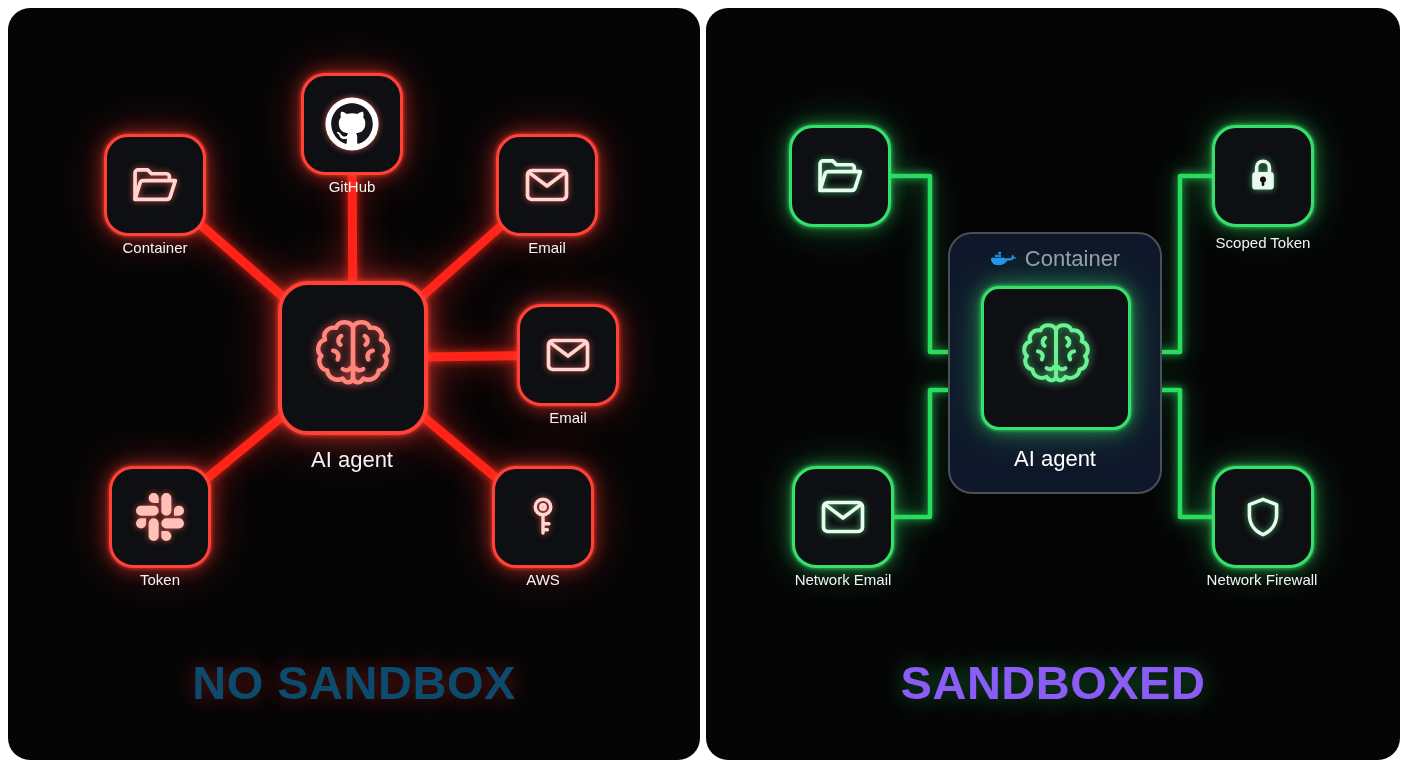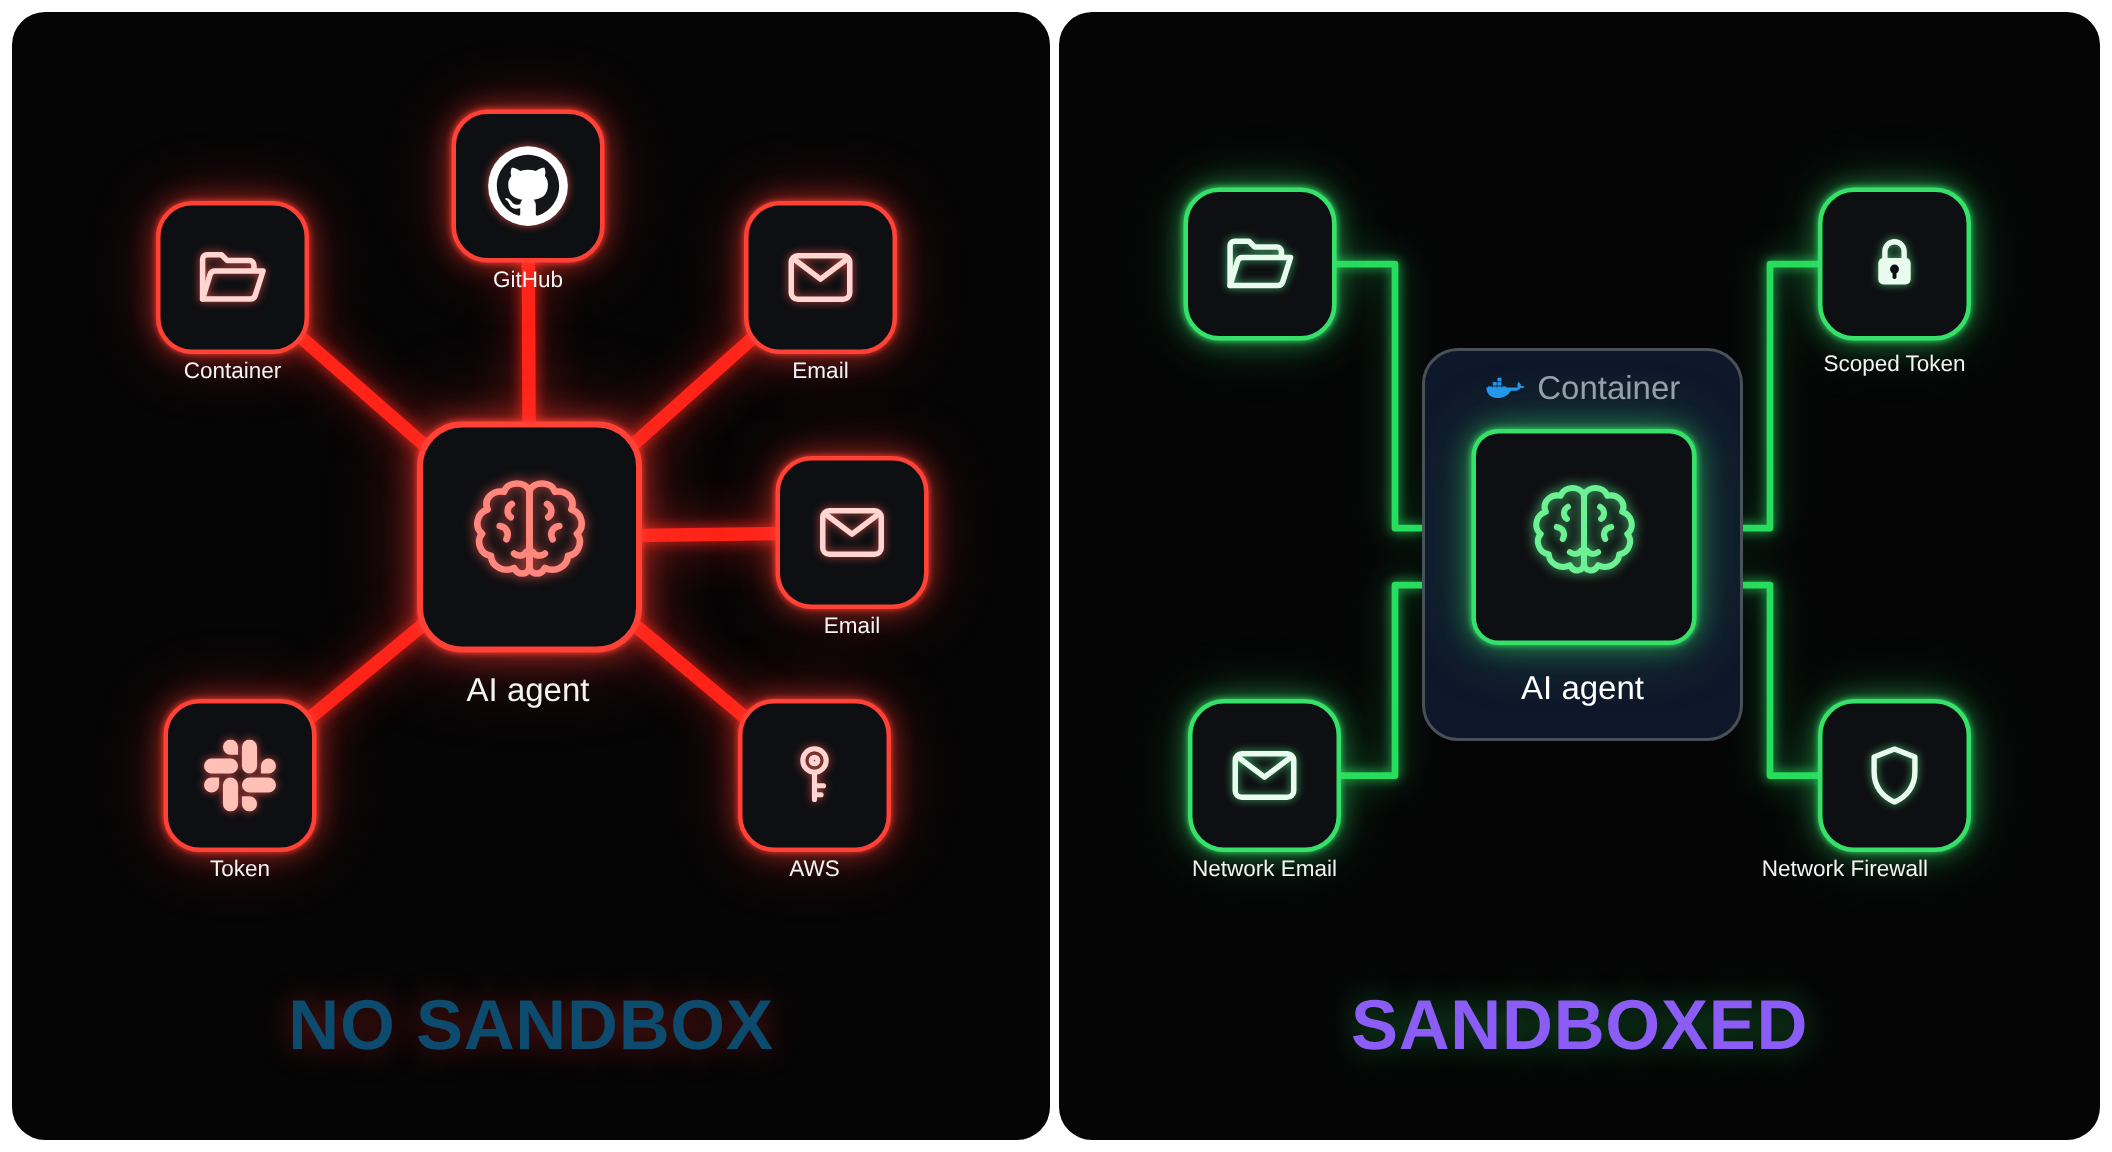--- a/index.html
+++ b/index.html
@@ -207,17 +207,17 @@
         <use href="#i-email"></use>
       </svg>
   </div>
   <div class="lbl lbl-wrap" style="left:843px;top:571px;width:110px">Network Email</div>
 
   <div class="node green-node" style="left:1263px;top:517px">
     <svg class="ic-sm" viewBox="0 0 24 24" fill="none" stroke="currentColor" stroke-width="1.8" stroke-linejoin="round">
       <path d="M12 3.2 L18.8 5.8 V10.8 C18.8 15.6 16 19.2 12 20.8 C8 19.2 5.2 15.6 5.2 10.8 V5.8 Z"></path>
     </svg>
   </div>
-  <div class="lbl lbl-wrap" style="left:1230px;top:571px;width:120px">Network Firewall</div>
+  <div class="lbl lbl-wrap" style="left:1262px;top:571px;width:120px">Network Firewall</div>
 
   <div class="panel-title title-green" style="left:1053px;top:655px">SANDBOXED</div>
 
 </div>
 
 </body></html>

